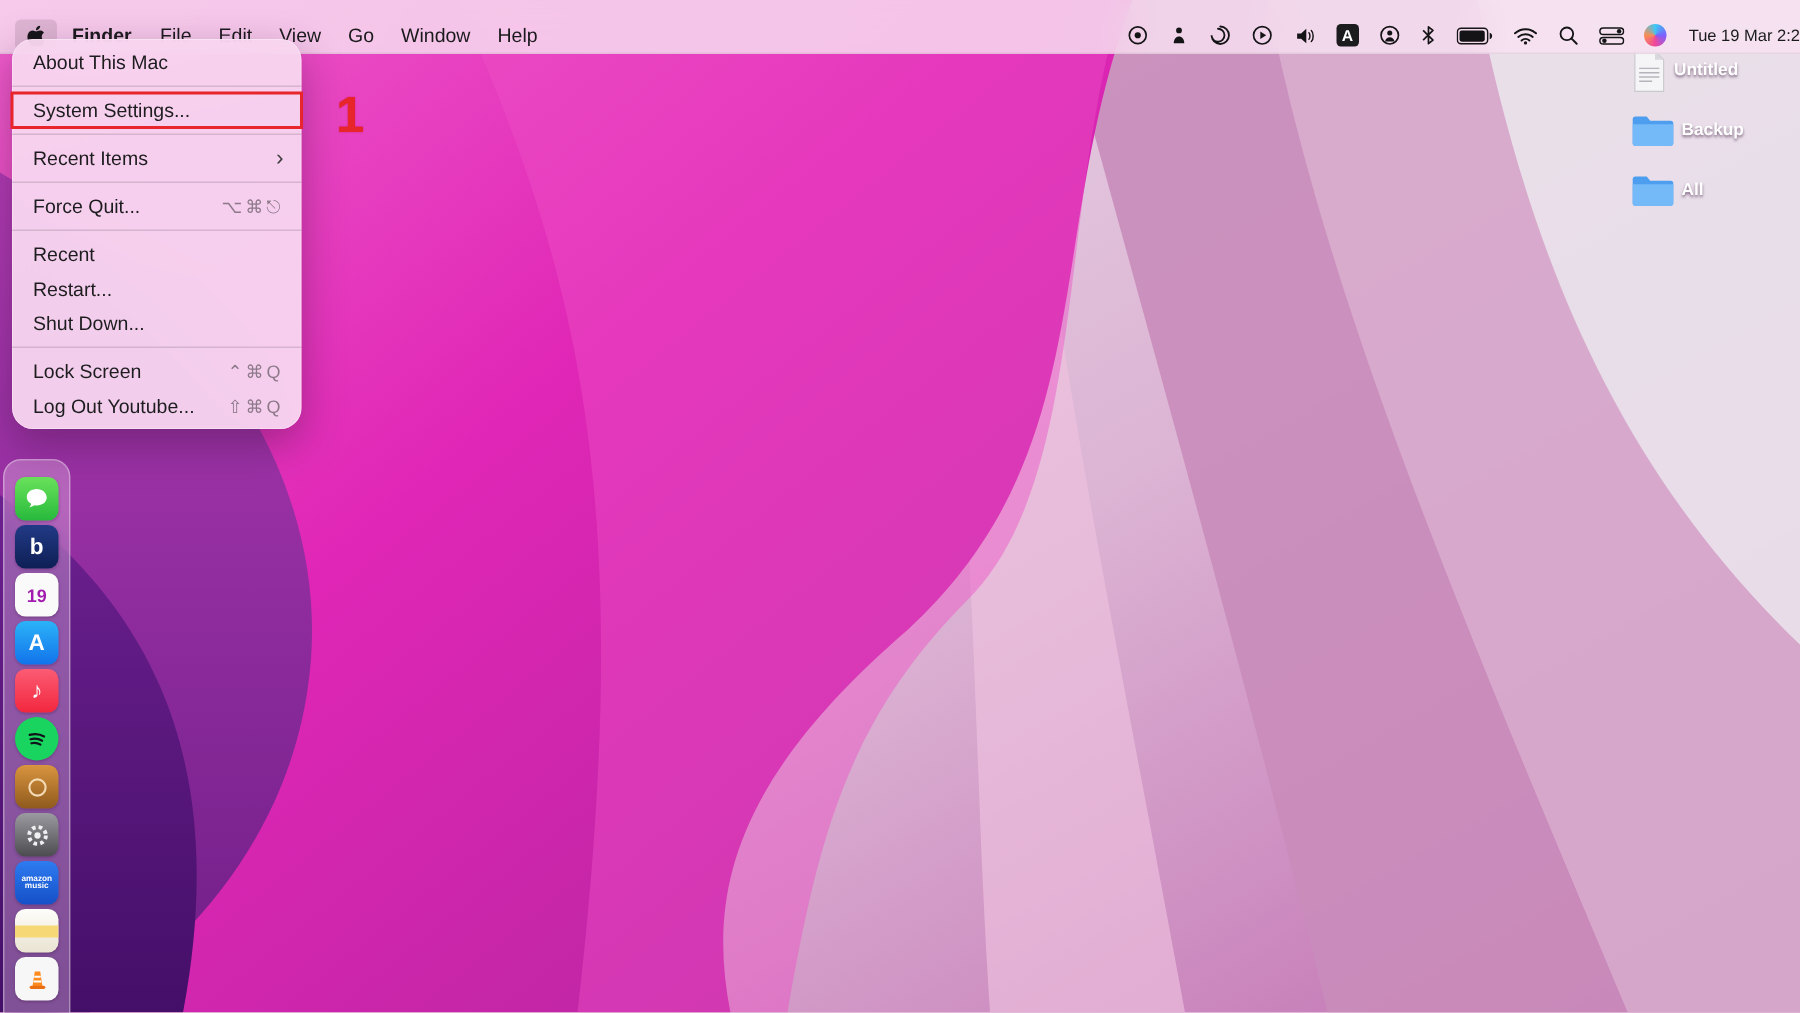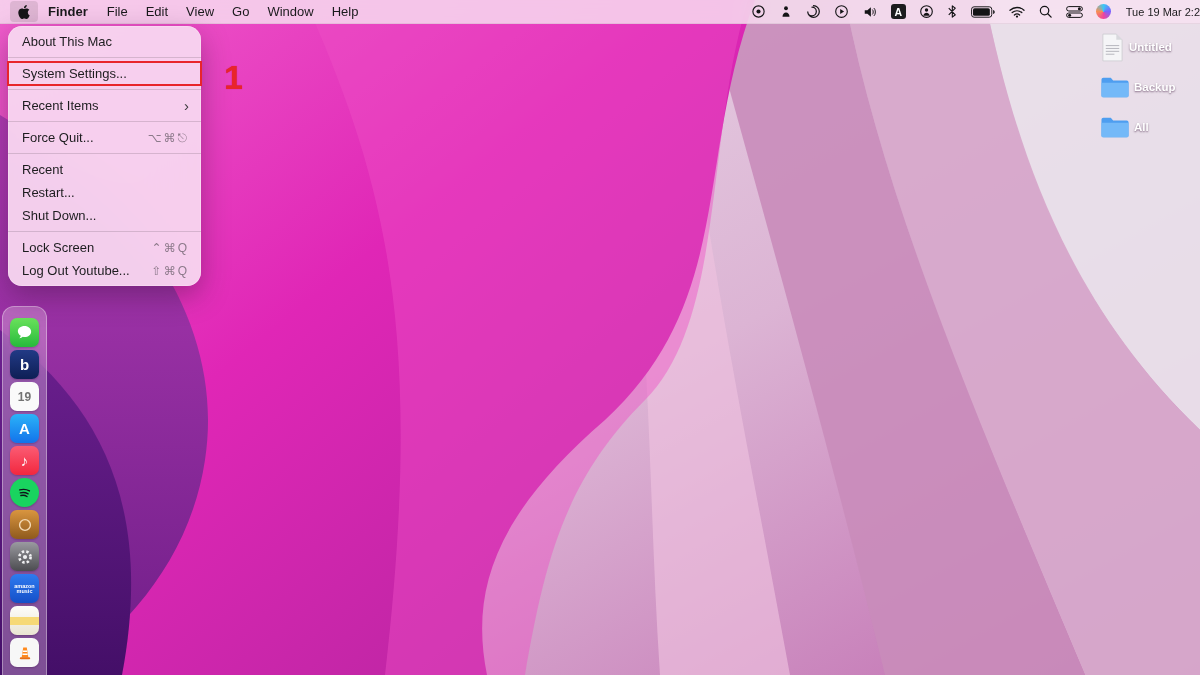--- a/index.html
+++ b/index.html
@@ -2,21 +2,21 @@
 <html><head>
 <meta charset="utf-8">
 <style>
   html,body{margin:0;padding:0;width:1200px;height:675px;overflow:hidden;
     font-family:"Liberation Sans","DejaVu Sans",sans-serif;-webkit-font-smoothing:antialiased;}
   #stage{position:relative;width:1200px;height:675px;overflow:hidden;background:#d49ac6;}
   #wallpaper{position:absolute;inset:0;z-index:0;}
 
   
   .menubar{position:absolute;top:0;left:0;right:0;height:23px;z-index:30;
-    display:flex;align-items:center;padding:0 0 0 10px;
+    display:flex;align-items:center;padding:12px 0 0 10px;
     background:rgba(248,226,242,.82);backdrop-filter:blur(14px);
     border-bottom:1px solid rgba(0,0,0,.06);font-size:13px;color:#1a1a1c;}
   .apple-btn{display:flex;align-items:center;justify-content:center;width:28px;height:21px;
     border-radius:4px;background:rgba(0,0,0,.10);}
   .mb-item{padding:0 9px;line-height:23px;white-space:nowrap;}
   .mb-item.bold{font-weight:bold;padding:0 10px;}
   .mb-right{margin-left:auto;display:flex;align-items:center;gap:13px;padding-right:0;}
   .sicon{display:flex;align-items:center;justify-content:center;height:16px;}
   .kbd-a{width:15px;height:15px;background:#1c1c1e;color:#fff;border-radius:3px;
     font-size:10.5px;font-weight:bold;display:flex;align-items:center;justify-content:center;}
@@ -33,34 +33,34 @@
   .row .sc{margin-left:auto;color:#8c7a8a;font-size:12px;letter-spacing:2px;}
   .row .arrow{margin-left:auto;color:#3c3c3e;font-size:15px;line-height:1;}
   .row.hl{outline:2px solid #e8252b;outline-offset:-1px;}
   .sep{height:1px;background:rgba(0,0,0,.13);margin:4px 0;}
 
   
   .step-num{position:absolute;left:224px;top:58px;z-index:45;color:#e8252b;
     font-size:34px;font-weight:bold;text-shadow:0 0 1px rgba(180,0,0,.6);}
 
   
-  .desk-icons{position:absolute;top:30px;right:4px;width:95px;z-index:20;display:flex;flex-direction:column;gap:6px;}
+  .desk-icons{position:absolute;top:30px;right:17px;width:95px;z-index:20;display:flex;flex-direction:column;gap:6px;}
   .desk-row{display:flex;align-items:center;gap:5px;height:34px;}
   .desk-label{color:#fff;font-size:11.5px;font-weight:bold;text-shadow:0 1px 2px rgba(40,0,40,.55);white-space:nowrap;}
 
   
   .dock{position:absolute;left:2px;top:306px;bottom:-12px;width:43px;z-index:25;
     background:rgba(240,205,238,.34);backdrop-filter:blur(10px);
     border:1px solid rgba(255,255,255,.35);border-radius:12px;
     display:flex;flex-direction:column;align-items:center;padding-top:11px;gap:3px;}
   .dk{width:29px;height:29px;border-radius:7px;display:flex;align-items:center;justify-content:center;
     box-shadow:0 1px 2px rgba(40,0,40,.25);flex:0 0 auto;overflow:hidden;}
   .dk-messages{background:linear-gradient(#6be35c,#27b93c);}
   .dk-browser{background:linear-gradient(#223a86,#0e1f55);color:#fff;font-weight:bold;font-size:15px;}
-  .dk-cal{background:#fafafa;color:#737373;font-weight:bold;font-size:12px;flex-direction:column;}
+  .dk-cal{background:#fafafa;color:#a21caf;font-weight:bold;font-size:12px;flex-direction:column;}
   .dk-appstore{background:linear-gradient(#2bb3f8,#1273eb);color:#fff;font-weight:bold;font-size:15px;}
   .dk-music{background:linear-gradient(#fb5c74,#f2273e);color:#fff;font-size:15px;}
   .dk-spotify{background:#19d45f;border-radius:50%;}
   .dk-orange{background:linear-gradient(#d9953f,#8f5a1d);}
   .dk-gear{background:linear-gradient(#9a9aa0,#4c4c50);}
   .dk-amazon{background:linear-gradient(#2e7bf0,#1550c8);color:#fff;flex-direction:column;line-height:5px;}
   .dk-amazon span{font-size:5.5px;font-weight:bold;}
   .dk-notes{background:linear-gradient(#fdfdfa,#e9e4d2);}
   .dk-notes i{display:block;width:29px;height:8px;background:#f6d976;}
   .dk-vlc{background:#f7f7f7;}

